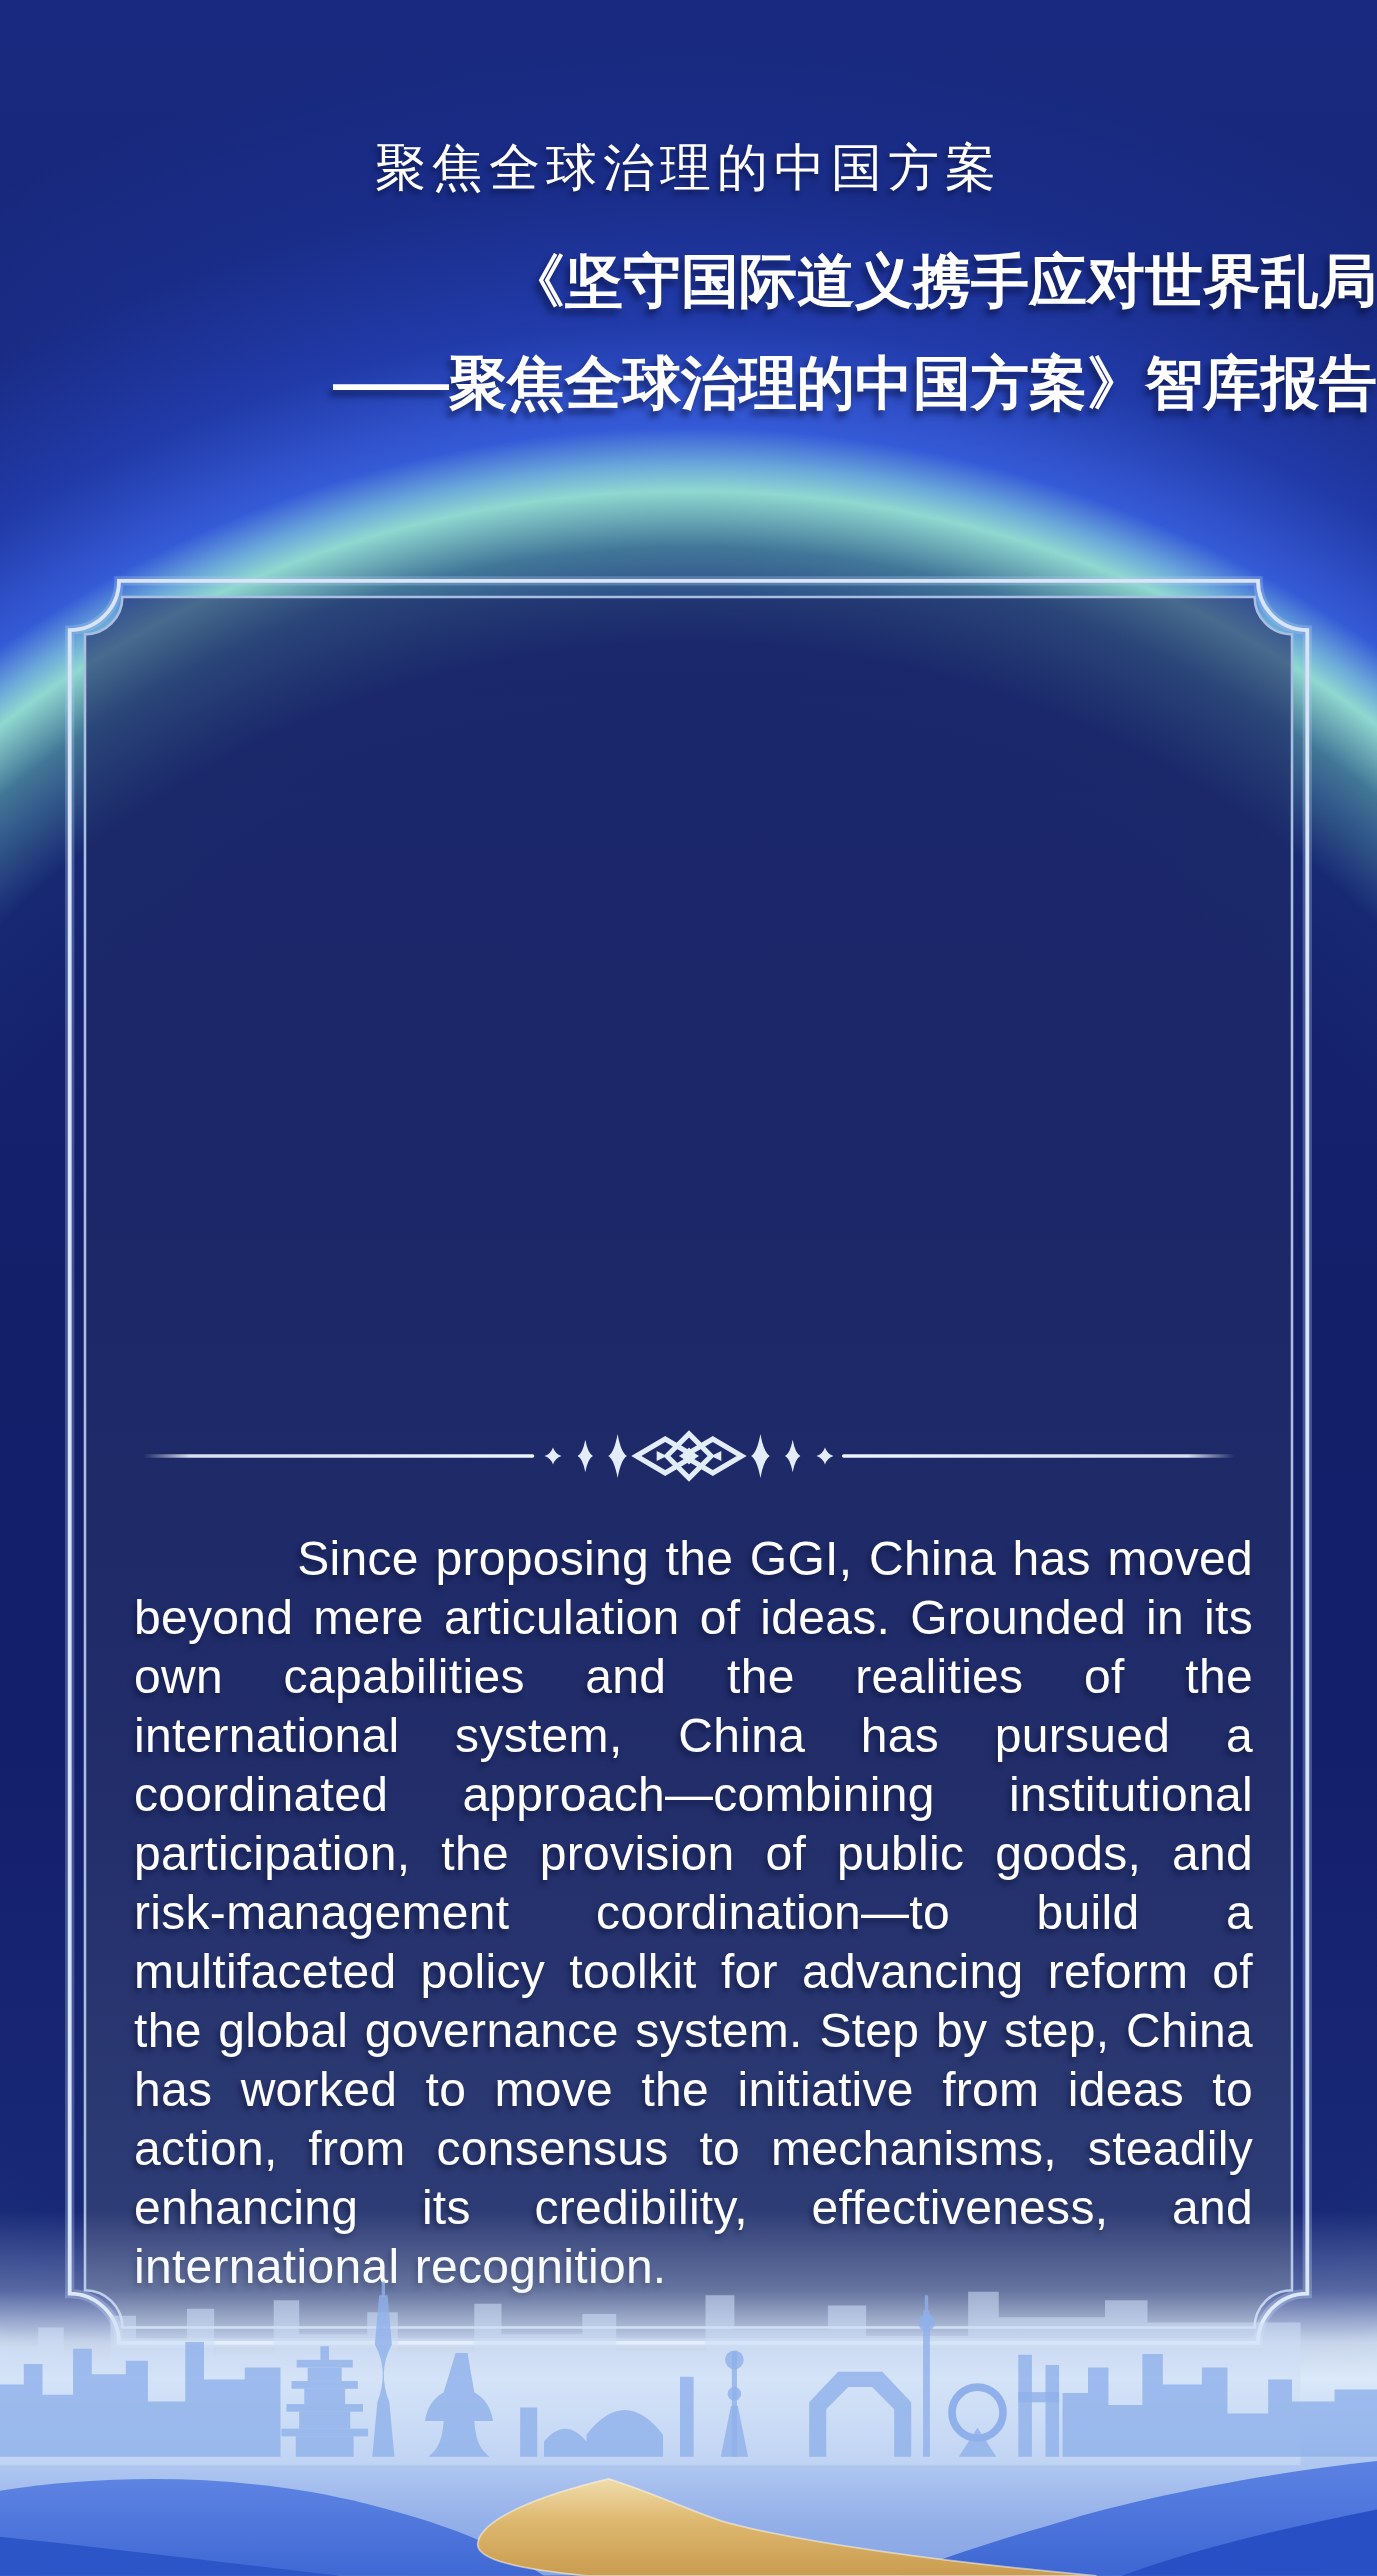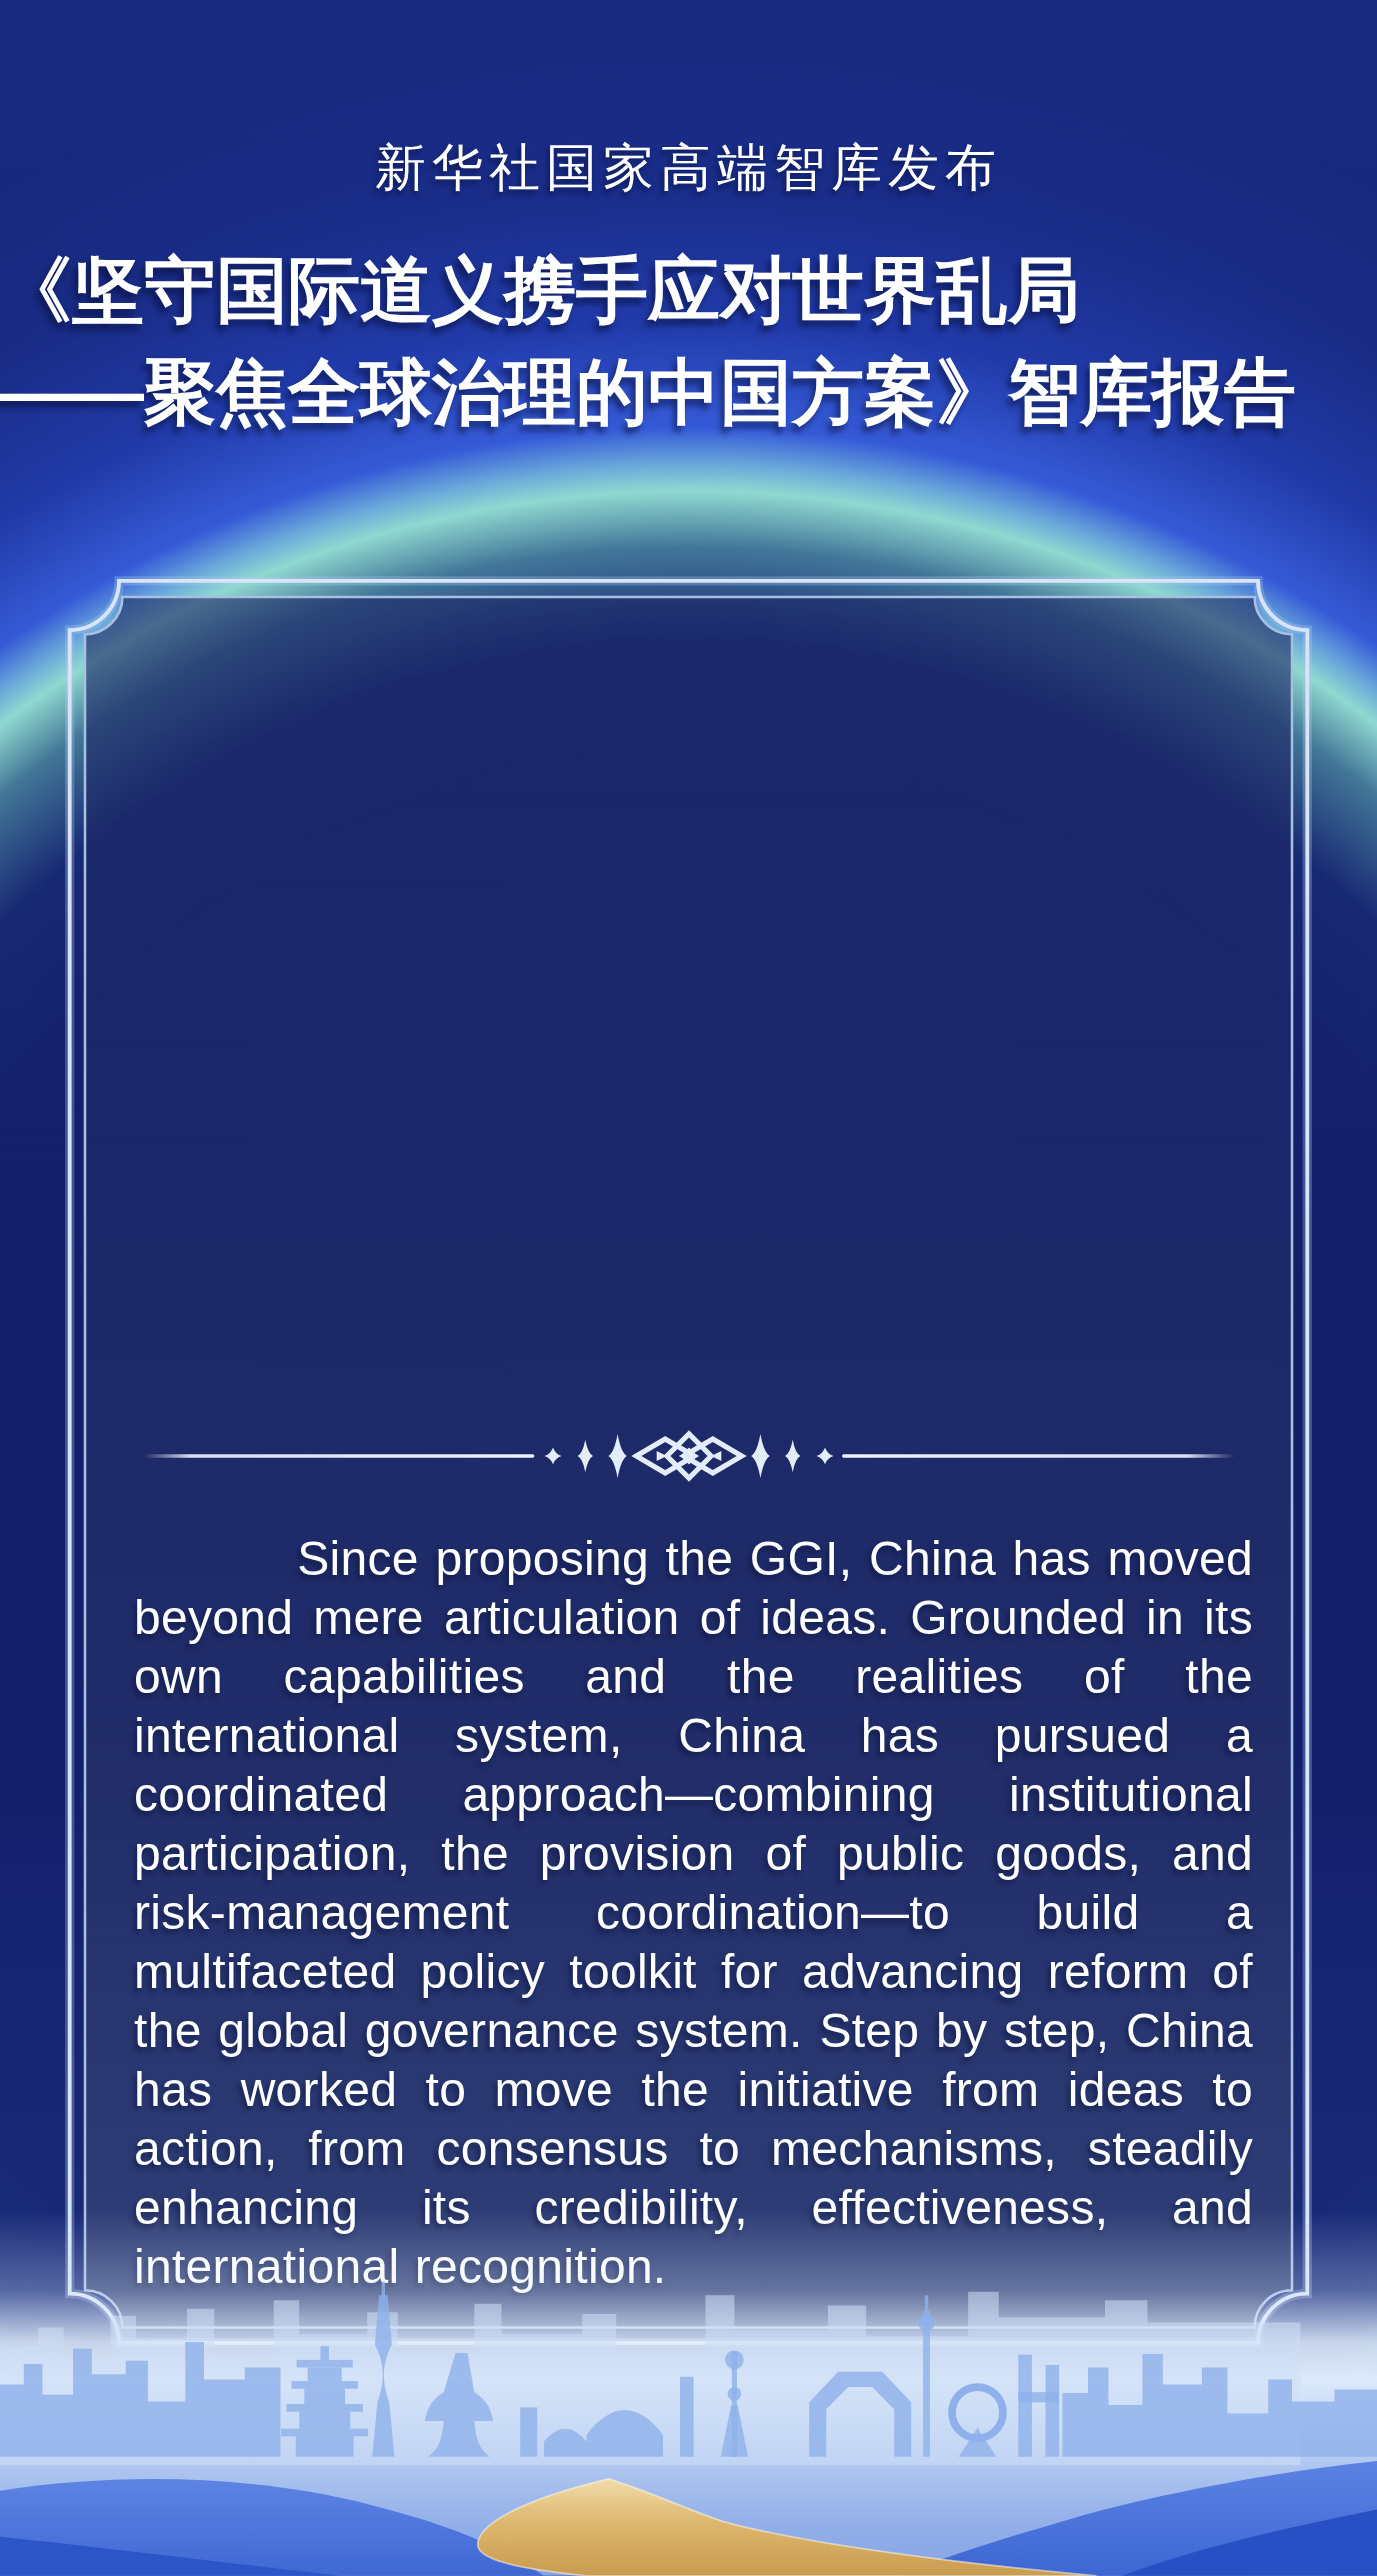--- a/index.html
+++ b/index.html
@@ -30,22 +30,22 @@
       rgba(30,55,170,0) 1590px);
   }
   .frame-svg{position:absolute;left:0;top:0;}
   
   .publisher{
     position:absolute;top:134px;left:0;width:100%;text-align:center;
     font-size:51px;letter-spacing:6px;color:#ffffff;font-weight:500;
     text-shadow:-2.6px 4.3px 5.1px rgba(4,10,42,.5);
   }
   .title{
-    position:absolute;left:0;width:100%;text-align:left;color:#ffffff;
-    font-size:72px;font-weight:bold;letter-spacing:0px;
+    position:absolute;left:0;width:100%;text-align:right;color:#ffffff;
+    font-size:58px;font-weight:bold;letter-spacing:0px;
     text-shadow:-3.4px 6px 6.8px rgba(4,10,42,.55);
   }
   .title-1{top:243px;}
   .title-2{top:345px;}
   
   .cn-para{
     position:absolute;left:128px;width:1131px;top:651px;
     font-size:62px;line-height:88px;font-weight:bold;color:#dce8f8;
     text-align:justify;text-indent:2em;
     text-shadow:-3.4px 6px 6px rgba(6,14,48,.55);
@@ -74,21 +74,21 @@
         <stop offset="0.35" stop-color="#1f2b66"></stop>
         <stop offset="0.7" stop-color="#2b3769"></stop>
         <stop offset="1" stop-color="#404e78"></stop>
       </linearGradient>
     </defs>
     <path d="M 140 683 H 1480 A 58 58 0 0 0 1538 741 V 2698 A 58 58 0 0 0 1480 2756 H 140 A 58 58 0 0 0 82 2698 V 741 A 58 58 0 0 0 140 683 Z" fill="none" stroke="rgba(175,205,245,0.30)" stroke-width="11"></path>
     <path d="M 140 683 H 1480 A 58 58 0 0 0 1538 741 V 2698 A 58 58 0 0 0 1480 2756 H 140 A 58 58 0 0 0 82 2698 V 741 A 58 58 0 0 0 140 683 Z" fill="none" stroke="#d9e5f6" stroke-width="4.5"></path>
     <path d="M 144 702 H 1476 A 44 44 0 0 0 1520 746 V 2694 A 44 44 0 0 0 1476 2738 H 144 A 44 44 0 0 0 100 2694 V 746 A 44 44 0 0 0 144 702 Z" fill="url(#panelGrad)" fill-opacity="0.62" stroke="#a9bfe2" stroke-width="3"></path>
   </svg>
 
-  <div class="publisher">新华社国家高端智库发布</div>
+  <div class="publisher">聚焦全球治理的中国方案</div>
   <div class="title title-1">《坚守国际道义携手应对世界乱局</div>
   <div class="title title-2">——聚焦全球治理的中国方案》智库报告</div>
 
 
   <svg class="divider-svg" width="1122" height="82" viewBox="0 0 1320 96">
     <defs>
       <linearGradient id="lineL" x1="0" y1="0" x2="1" y2="0">
         <stop offset="0" stop-color="rgba(236,244,253,0)"></stop>
         <stop offset="0.12" stop-color="rgba(236,244,253,0.9)"></stop>
         <stop offset="1" stop-color="#ecf4fd"></stop>

